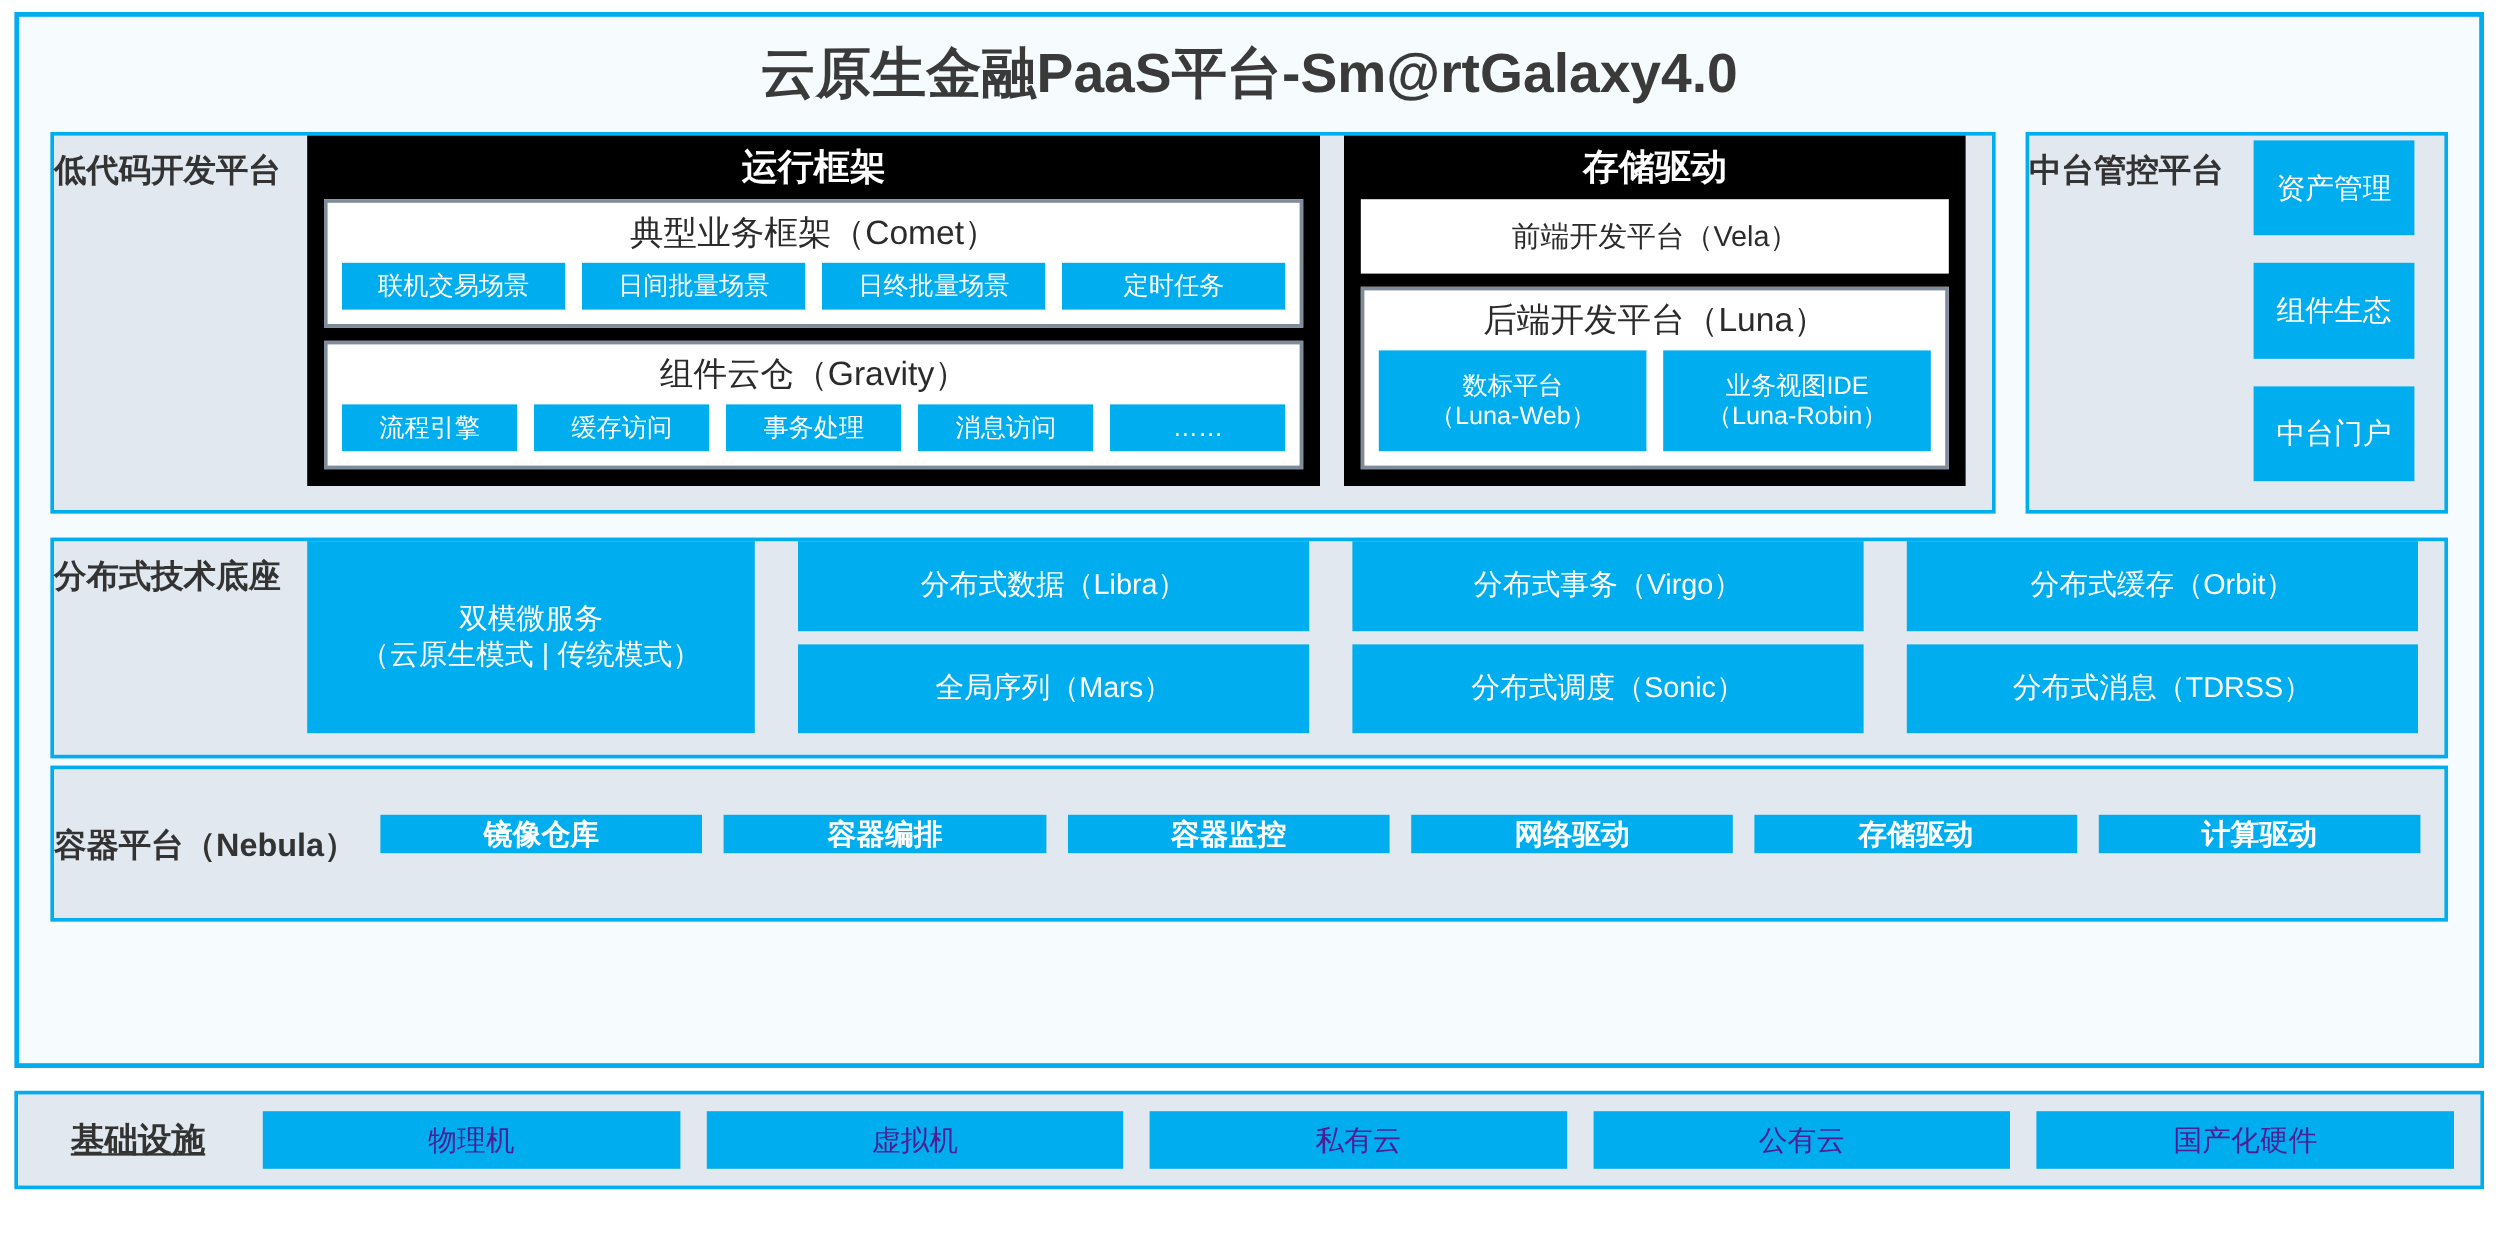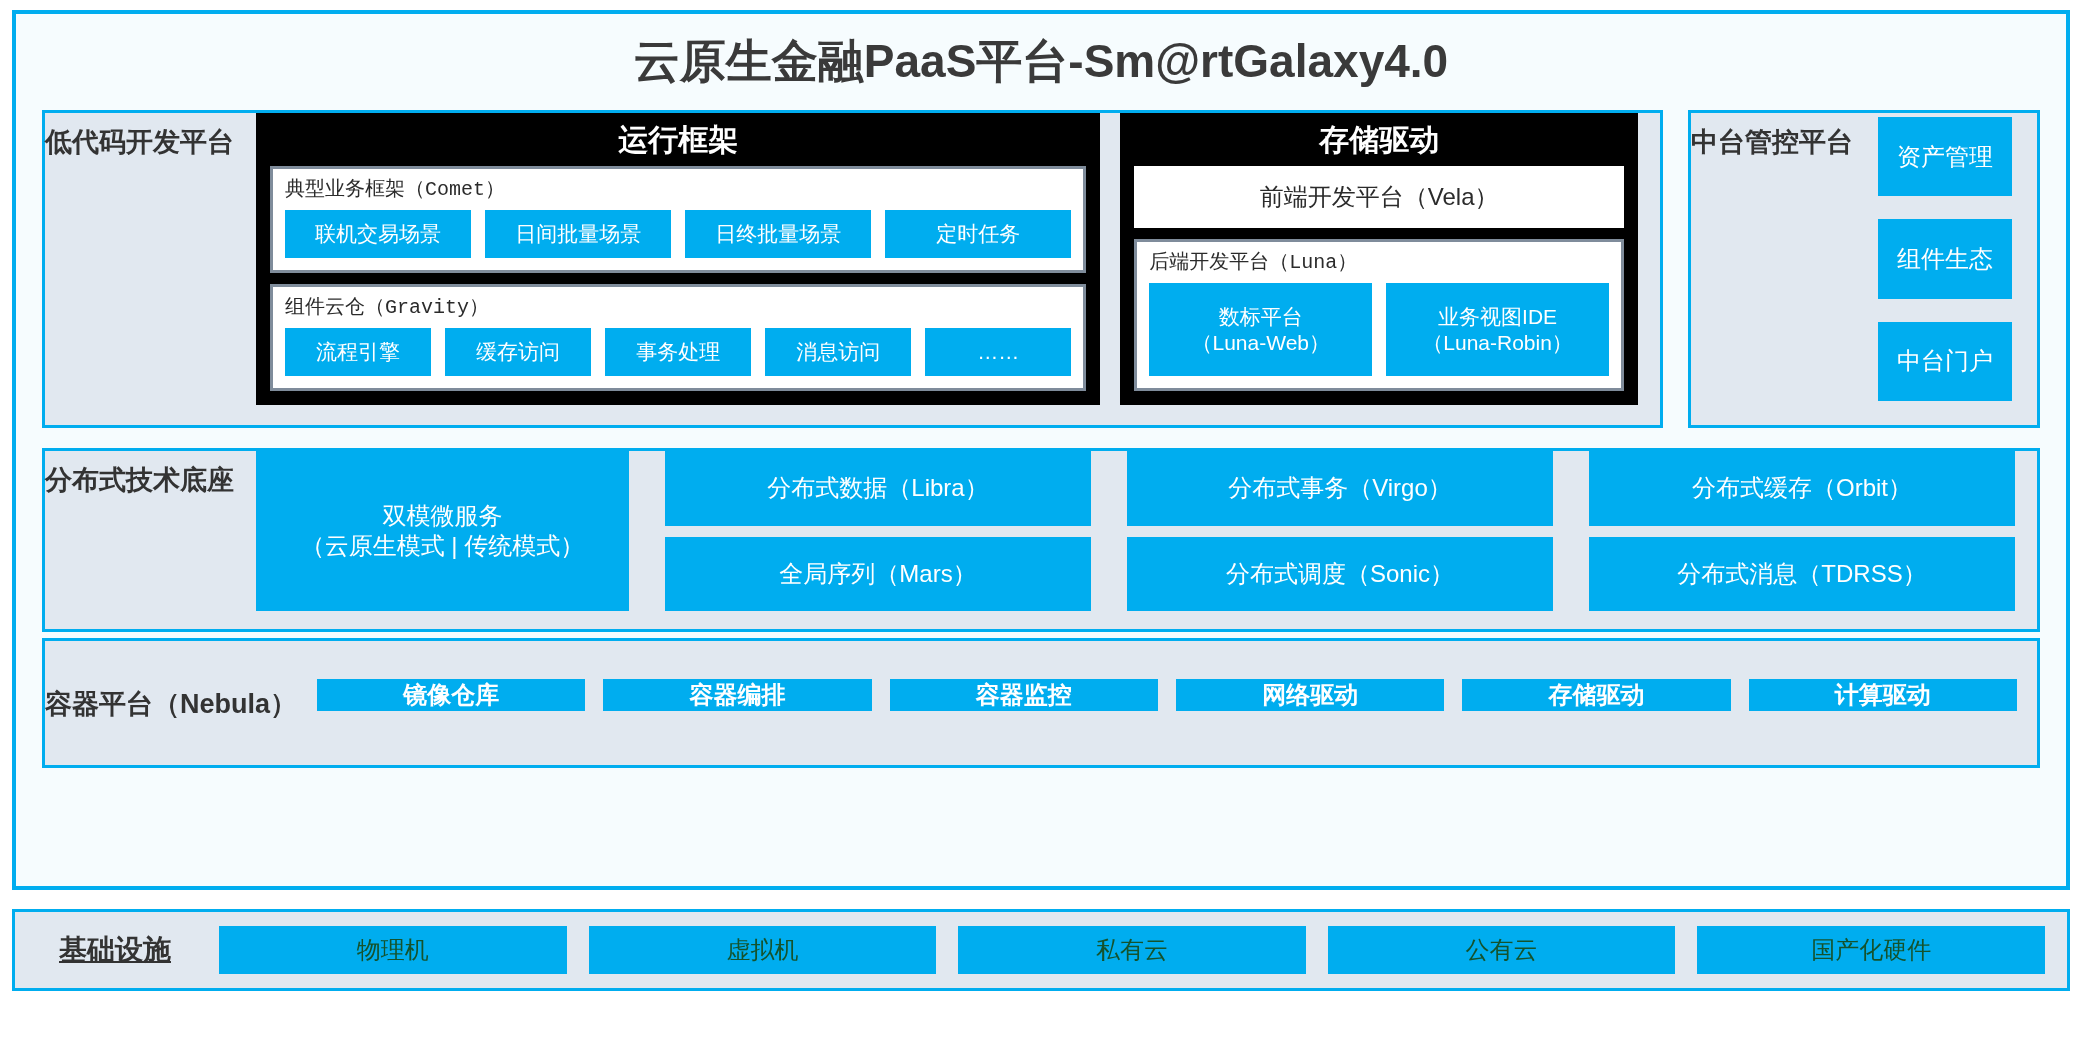--- a/index.html
+++ b/index.html
@@ -94,25 +94,25 @@
 
   
   .whitebox{
     background:#ffffff;
     border:3px solid #7f8c9b;
     box-sizing:border-box;
     display:flex;flex-direction:column;
     padding:0 12px 12px 12px;
   }
   .whitebox-title{
-    font-size:20px;
+    text-align:center;
+    font-size:28px;
     color:#2b2b2b;
     padding:9px 0 9px 0;
     line-height:1.15;
-    font-family:Liberation Mono, monospace;
   }
   .whitebox-plain{
     background:#ffffff;
     border:none;
     box-sizing:border-box;
     display:flex;align-items:center;justify-content:center;
     font-size:24px;color:#2b2b2b;
   }
   .chip-row{
     display:flex;gap:14px;flex:1 1 auto;min-height:0;
@@ -200,21 +200,21 @@
     gap:22px;
   }
   .infra-label{
     font-size:28px;font-weight:700;color:#333;
     flex:0 0 auto;
     padding:0 26px 0 22px;
     white-space:nowrap;
     text-decoration:underline;
   }
   .infra-cell{
-    background:#00ADEF;color:#14532d;font-size:24px;
+    background:#00ADEF;color:#4c1d95;font-size:24px;
     display:flex;align-items:center;justify-content:center;
     flex:1 1 0;min-width:0;height:48px;
   }
   .sub{display:block;}
 </style>
 </head>
 <body>
 
 <div class="page">
 

